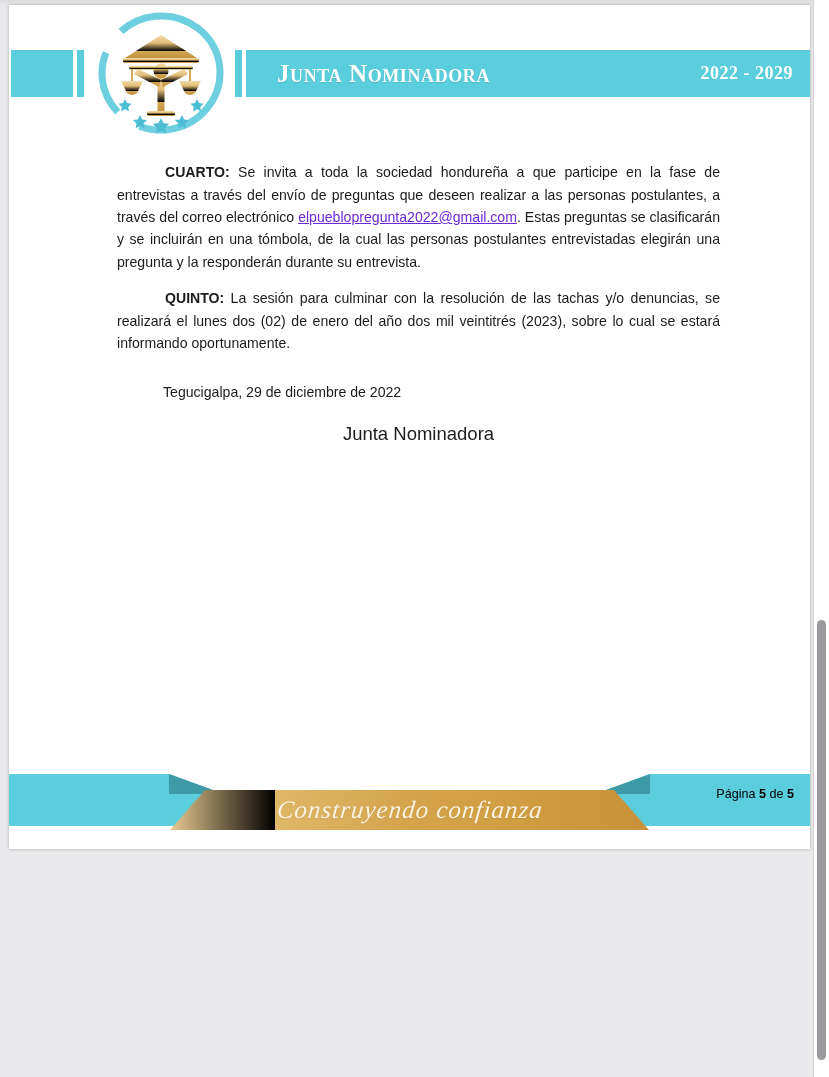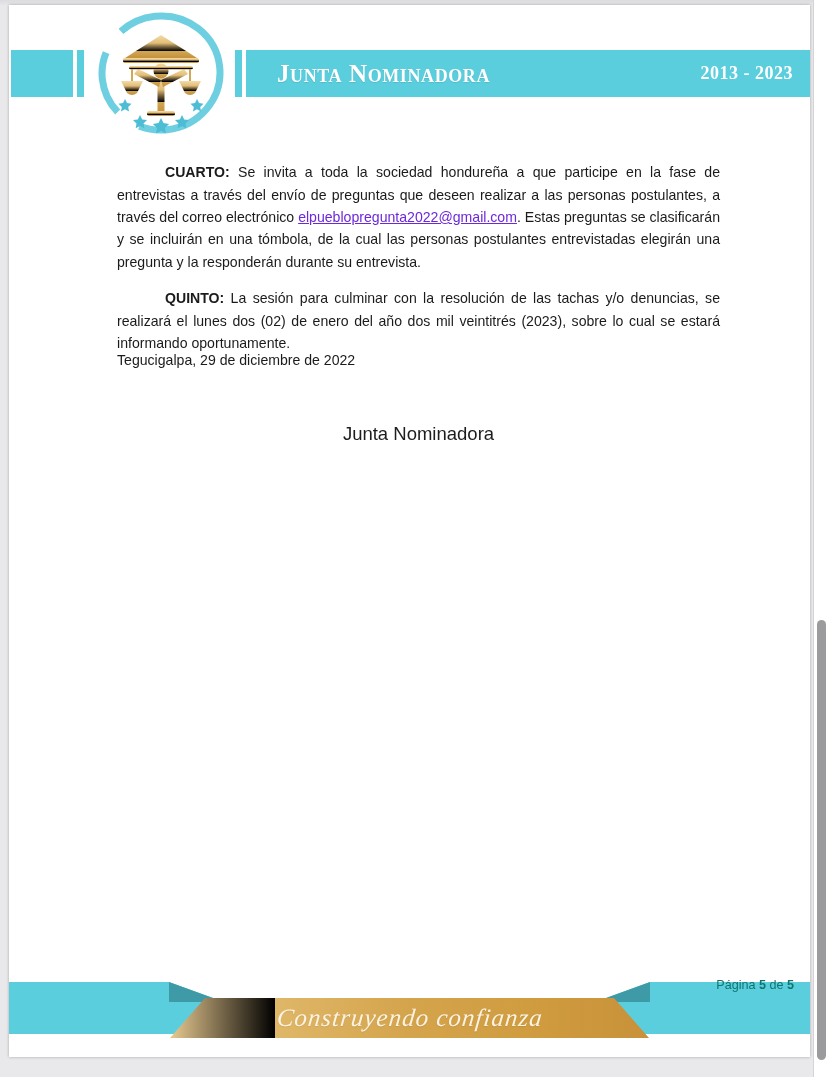--- a/index.html
+++ b/index.html
@@ -20,21 +20,21 @@
     position: absolute;
     left: 0; top: 0;
     width: 829px; height: 1077px;
     background: linear-gradient(to bottom, #dcdcdf 0px, #e9e9eb 6px, #e9e9eb 100%);
   }
   #page {
     position: absolute;
     left: 9px;
     top: 5px;
     width: 801px;
-    height: 1052px;
+    height: 844px;
     background: #ffffff;
     box-shadow: 0 0 3px rgba(0,0,0,0.28);
     overflow: hidden;
   }
 
   
   #header {
     position: absolute;
     left: 0; top: 0;
     width: 801px;
@@ -127,21 +127,21 @@
     text-align: justify;
     text-justify: inter-word;
   }
   .para b { font-weight: bold; margin-left: 48px; }
   .para a.email {
     color: #6d28d9;
     text-decoration: underline;
   }
   #para-cuarto { top: 12px; }
   #para-quinto { top: 138px; }
-  #para-lugar  { top: 200px; text-align: left; }
+  #para-lugar  { top: 232px; text-align: left; margin-left: 46px; }
   #signature {
     position: absolute;
     left: 108px;
     top: 288px;
     width: 603px;
     text-align: center;
     font-size: 18.5px;
     color: #1d1d1d;
   }
 
@@ -150,23 +150,23 @@
     position: absolute;
     left: 0;
     bottom: 17px;
     width: 801px;
     height: 66px;
   }
   #footer svg { display: block; }
   .foot-page {
     position: absolute;
     right: 16px;
-    top: 4px;
+    top: 21px;
     font-size: 12.6px;
-    color: #0f766e;
+    color: #000000;
     white-space: nowrap;
   }
   .foot-page b { font-weight: bold; }
 
   
   #scrolltrack {
     position: absolute;
     right: 0;
     top: 0;
     width: 15px;
@@ -192,21 +192,21 @@
   <div id="page">
 
     <div id="header">
 
       <div class="hdr-left-block"></div>
       <div class="hdr-bar-1"></div>
       <div class="hdr-bar-2"></div>
 
       <div class="hdr-banner">
         <div class="hdr-title">Junta Nominadora</div>
-        <div class="hdr-years">2013 - 2023</div>
+        <div class="hdr-years">2022 - 2029</div>
       </div>
 
       <div class="hdr-logo">
         <svg viewBox="0 0 134 124" width="134" height="124" aria-hidden="true">
           <defs>
             <linearGradient id="goldgrad" x1="0" y1="0" x2="0" y2="1">
               <stop offset="0%" stop-color="#f3dcab"></stop>
               <stop offset="35%" stop-color="#e2bd76"></stop>
               <stop offset="70%" stop-color="#d2a css"></stop>
               <stop offset="70%" stop-color="#d2a755"></stop>

